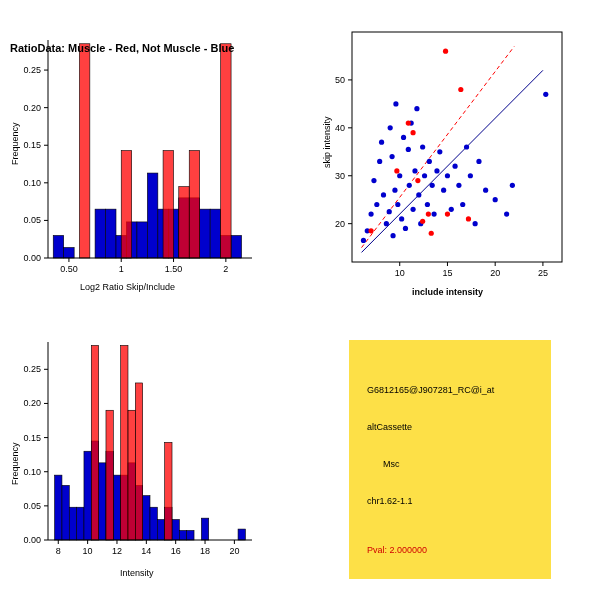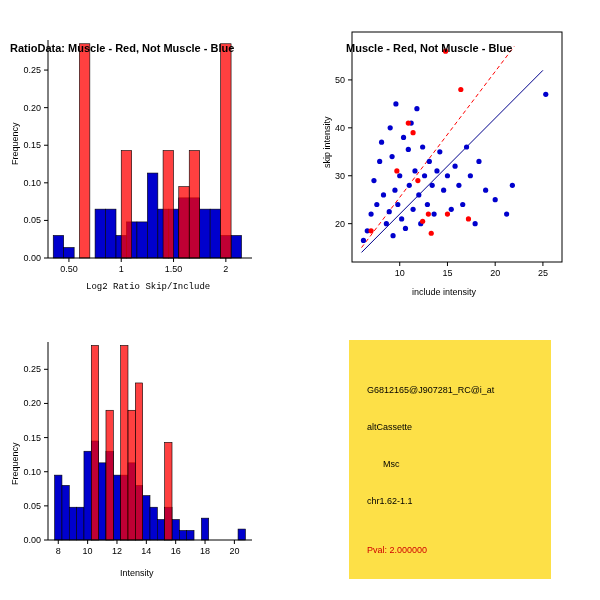--- a/index.html
+++ b/index.html
@@ -79,26 +79,25 @@
       <text x="41" y="223.41379310344826" font-size="9" font-family="&quot;Liberation Sans&quot;, sans-serif" fill="#000" text-anchor="end">0.05</text>
       <line x1="48" y1="182.82758620689654" x2="44" y2="182.82758620689654" stroke="#000" stroke-width="1"></line>
       <text x="41" y="185.82758620689654" font-size="9" font-family="&quot;Liberation Sans&quot;, sans-serif" fill="#000" text-anchor="end">0.10</text>
       <line x1="48" y1="145.24137931034483" x2="44" y2="145.24137931034483" stroke="#000" stroke-width="1"></line>
       <text x="41" y="148.24137931034483" font-size="9" font-family="&quot;Liberation Sans&quot;, sans-serif" fill="#000" text-anchor="end">0.15</text>
       <line x1="48" y1="107.65517241379308" x2="44" y2="107.65517241379308" stroke="#000" stroke-width="1"></line>
       <text x="41" y="110.65517241379308" font-size="9" font-family="&quot;Liberation Sans&quot;, sans-serif" fill="#000" text-anchor="end">0.20</text>
       <line x1="48" y1="70.06896551724137" x2="44" y2="70.06896551724137" stroke="#000" stroke-width="1"></line>
       <text x="41" y="73.06896551724137" font-size="9" font-family="&quot;Liberation Sans&quot;, sans-serif" fill="#000" text-anchor="end">0.25</text>
     </svg>
-  <div class="axis-label" style="position:absolute;left:86px;top:282px;font-family:Liberation Mono, monospace;">Log2 Ratio Skip/Include</div>
+  <div class="axis-label" style="position:absolute;left:80px;top:282px;">Log2 Ratio Skip/Include</div>
   <div class="axis-label vlabel" style="position:absolute;left:10px;top:165px;transform:rotate(-90deg);transform-origin:0 0;">Frequency</div>
 </div>
 
 <div class="panel" id="panel-scatter" style="left:300px;top:0;width:300px;height:300px;">
-  <div class="ptitle" style="position:absolute;left:46px;top:14px;">Muscle - Red, Not Muscle - Blue</div>
   <svg id="svg-scatter" width="300" height="300">
       <rect x="52" y="32" width="210" height="230" fill="none" stroke="#000" stroke-width="1"></rect>
       <line x1="61.54545454545455" y1="247.625" x2="214.27272727272728" y2="46.375" stroke="#ff0000" stroke-width="1" stroke-dasharray="4,3"></line>
       <line x1="61.54545454545455" y1="252.41666666666666" x2="242.9090909090909" y2="70.33333333333331" stroke="#00008b" stroke-width="1"></line>
       <circle cx="63.45454545454545" cy="240.4375" r="2.6" fill="#0000cd"></circle>
       <circle cx="67.27272727272727" cy="230.85416666666666" r="2.6" fill="#0000cd"></circle>
       <circle cx="71.0909090909091" cy="214.08333333333331" r="2.6" fill="#0000cd"></circle>
       <circle cx="73.95454545454545" cy="180.54166666666666" r="2.6" fill="#0000cd"></circle>
       <circle cx="76.81818181818181" cy="204.5" r="2.6" fill="#0000cd"></circle>
       <circle cx="79.68181818181819" cy="161.375" r="2.6" fill="#0000cd"></circle>
@@ -169,21 +168,21 @@
       <text x="242.9090909090909" y="276" font-size="9" font-family="&quot;Liberation Sans&quot;, sans-serif" fill="#000" text-anchor="middle">25</text>
       <line x1="52" y1="223.66666666666669" x2="48" y2="223.66666666666669" stroke="#000" stroke-width="1"></line>
       <text x="45" y="226.66666666666669" font-size="9" font-family="&quot;Liberation Sans&quot;, sans-serif" fill="#000" text-anchor="end">20</text>
       <line x1="52" y1="175.75" x2="48" y2="175.75" stroke="#000" stroke-width="1"></line>
       <text x="45" y="178.75" font-size="9" font-family="&quot;Liberation Sans&quot;, sans-serif" fill="#000" text-anchor="end">30</text>
       <line x1="52" y1="127.83333333333331" x2="48" y2="127.83333333333331" stroke="#000" stroke-width="1"></line>
       <text x="45" y="130.83333333333331" font-size="9" font-family="&quot;Liberation Sans&quot;, sans-serif" fill="#000" text-anchor="end">40</text>
       <line x1="52" y1="79.91666666666669" x2="48" y2="79.91666666666669" stroke="#000" stroke-width="1"></line>
       <text x="45" y="82.91666666666669" font-size="9" font-family="&quot;Liberation Sans&quot;, sans-serif" fill="#000" text-anchor="end">50</text>
     </svg>
-  <div class="axis-label" style="position:absolute;left:112px;top:287px;">include intensity</div>
+  <div class="axis-label" style="position:absolute;left:112px;top:287px;font-weight:bold;">include intensity</div>
   <div class="axis-label vlabel" style="position:absolute;left:22px;top:168px;transform:rotate(-90deg);transform-origin:0 0;">skip intensity</div>
 </div>
 
 <div class="panel" id="panel-hist-gene" style="left:0;top:300px;width:300px;height:300px;">
   <svg id="svg-hist-gene" width="300" height="300">
       <rect x="54.60431654676259" y="175.13793103448273" width="7.338129496402885" height="64.86206896551727" fill="#0000cd" stroke="#000" stroke-width="0.6" fill-opacity="1"></rect>
       <rect x="61.942446043165475" y="185.37931034482756" width="7.338129496402871" height="54.62068965517244" fill="#0000cd" stroke="#000" stroke-width="0.6" fill-opacity="1"></rect>
       <rect x="69.28057553956835" y="207.22758620689655" width="7.338129496402885" height="32.77241379310345" fill="#0000cd" stroke="#000" stroke-width="0.6" fill-opacity="1"></rect>
       <rect x="76.61870503597123" y="207.22758620689655" width="7.338129496402871" height="32.77241379310345" fill="#0000cd" stroke="#000" stroke-width="0.6" fill-opacity="1"></rect>
       <rect x="83.9568345323741" y="151.24137931034483" width="7.338129496402885" height="88.75862068965517" fill="#0000cd" stroke="#000" stroke-width="0.6" fill-opacity="1"></rect>

